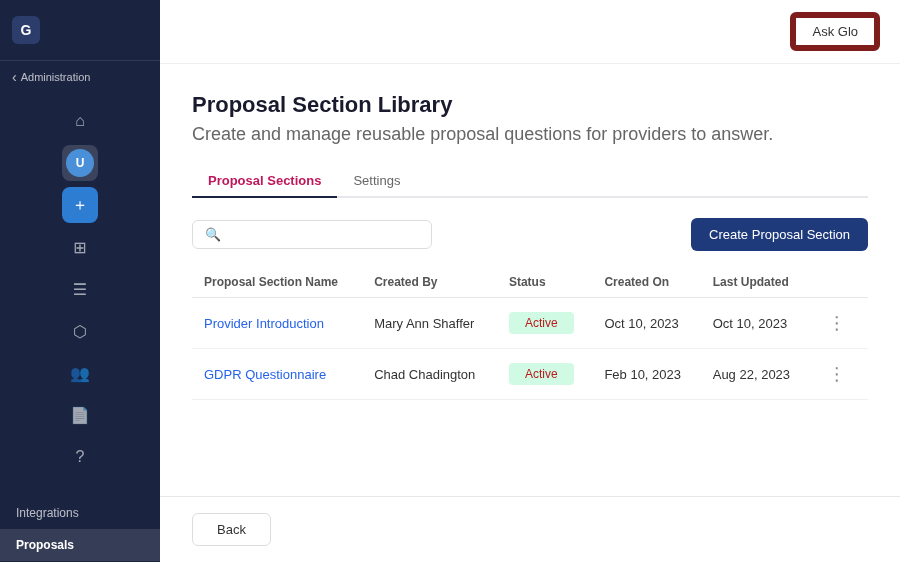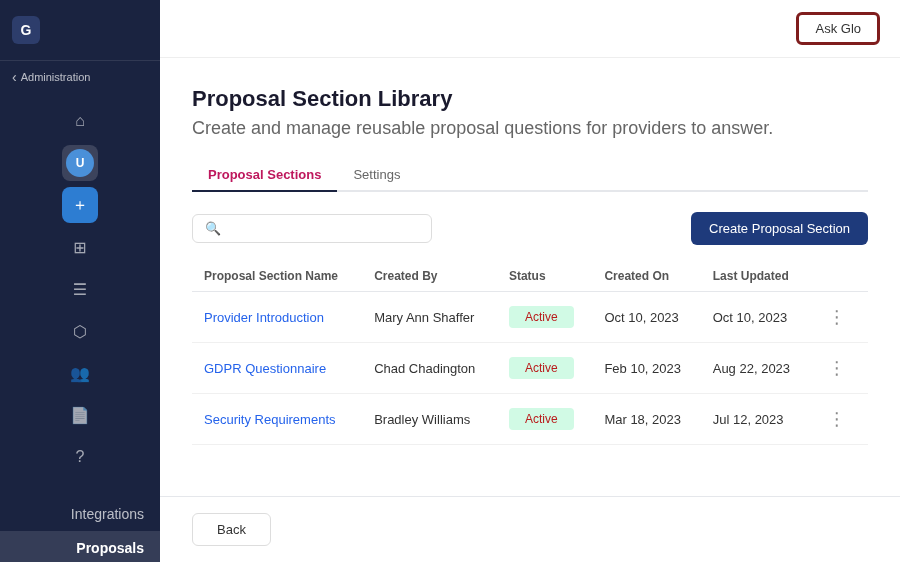--- a/index.html
+++ b/index.html
@@ -20,27 +20,27 @@
     .sidebar-logo-icon {
       width: 28px; height: 28px; background: #2d3d6b; border-radius: 6px; display: flex; align-items: center; justify-content: center; color: white; font-weight: bold; font-size: 14px; margin-right: 8px; flex-shrink: 0;
     }
     .sidebar-back { color: rgba(255,255,255,0.7); font-size: 11px; display: flex; align-items: center; gap: 4px; padding: 8px 12px; cursor: pointer; }
     .sidebar-back::before { content: '‹'; font-size: 14px; }
     .sidebar-icon-btn { width: 36px; height: 36px; border-radius: 8px; margin: 2px auto; display: flex; align-items: center; justify-content: center; cursor: pointer; color: rgba(255,255,255,0.6); font-size: 16px; }
     .sidebar-icon-btn.active { background: rgba(255,255,255,0.15); color: white; }
     .sidebar-icon-btn.add-btn { background: #2d7dd2; color: white; }
 
     .sidebar-nav { padding: 12px 0; flex: 1; }
-    .sidebar-nav-item { padding: 9px 16px; color: rgba(255,255,255,0.7); font-size: 14px; cursor: pointer; text-align: right; }
+    .sidebar-nav-item { padding: 9px 16px; color: rgba(255,255,255,0.7); font-size: 12px; cursor: pointer; }
     .sidebar-nav-item.active { background: rgba(255,255,255,0.12); color: white; font-weight: 600; }
 
     
     .main { flex: 1; display: flex; flex-direction: column; background: white; overflow: hidden; }
     .topbar { display: flex; justify-content: flex-end; padding: 12px 20px; border-bottom: 1px solid #eee; }
-    .ask-glo-btn { border: 3px solid #7f1d1d; background: white; border-radius: 6px; padding: 6px 16px; font-size: 13px; cursor: pointer; color: #333; }
+    .ask-glo-btn { border: 6px solid #7f1d1d; background: white; border-radius: 6px; padding: 6px 16px; font-size: 13px; cursor: pointer; color: #333; }
 
     .content { flex: 1; padding: 28px 32px; overflow-y: auto; }
     .page-title { font-size: 22px; font-weight: 700; color: #1a1a2e; margin-bottom: 6px; }
     .page-subtitle { font-size: 18px; color: #666; margin-bottom: 20px; }
 
     .tabs { display: flex; border-bottom: 2px solid #e5e7eb; margin-bottom: 20px; }
     .tab { padding: 8px 16px; font-size: 13px; cursor: pointer; color: #666; border-bottom: 2px solid transparent; margin-bottom: -2px; }
     .tab.active { color: #be185d; font-weight: 600; border-bottom: 2px solid #1a2340; }
 
     .toolbar { display: flex; justify-content: space-between; align-items: center; margin-bottom: 16px; }
@@ -150,34 +150,20 @@
       <td>Chad Chadington</td>
       <td>
         <span class="status-badge status-active">Active</span>
       </td>
       <td>Feb 10, 2023</td>
       <td>Aug 22, 2023</td>
       <td>
         <button class="more-btn">⋮</button>
       </td>
     </tr>
-          <tr>
-      <td>
-        <span class="link-cell">Security Requirements</span>
-      </td>
-      <td>Bradley Williams</td>
-      <td>
-        <span class="status-badge status-active">Active</span>
-      </td>
-      <td>Mar 18, 2023</td>
-      <td>Jul 12, 2023</td>
-      <td>
-        <button class="more-btn">⋮</button>
-      </td>
-    </tr>
         </tbody>
     </table>
   </div>
 
   <div class="footer-bar">
     <button class="back-btn">Back</button>
   </div>
 </div>
 
 </body></html>

